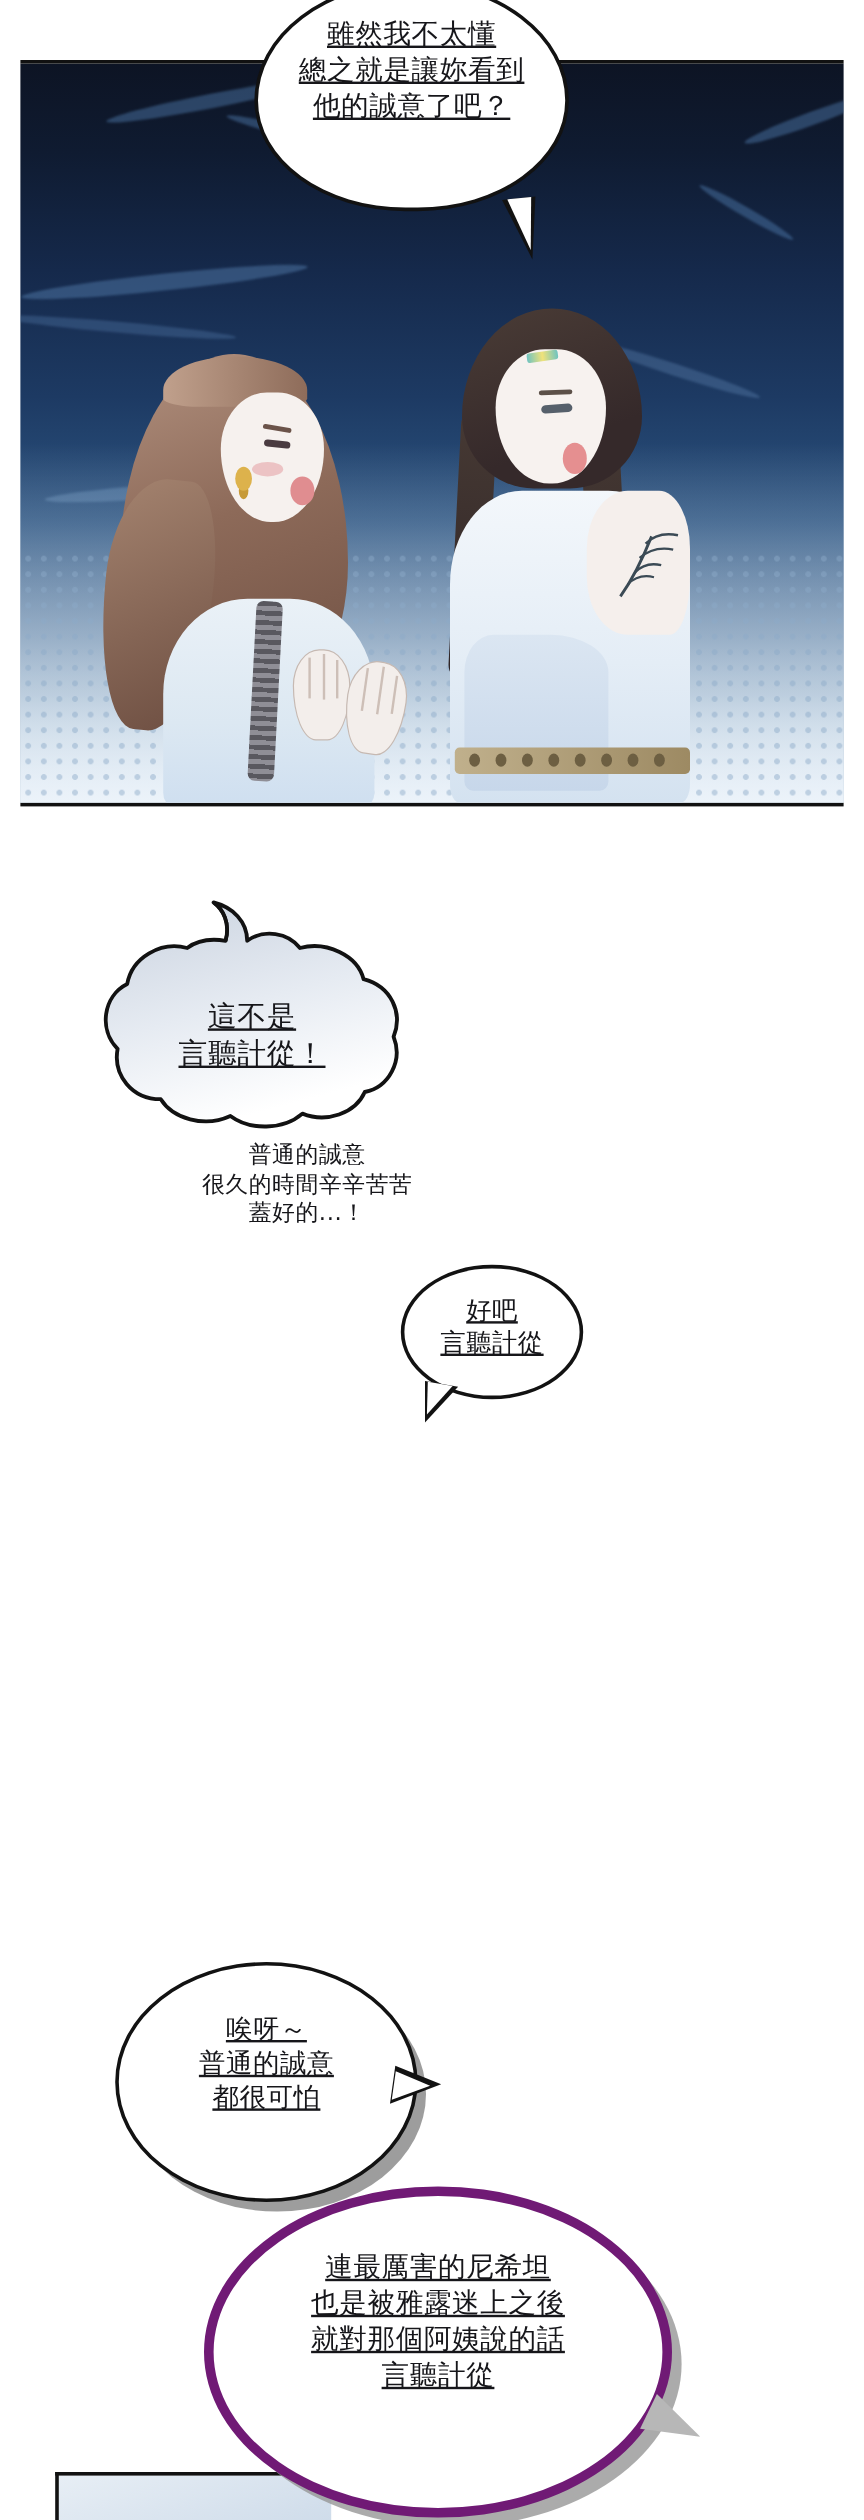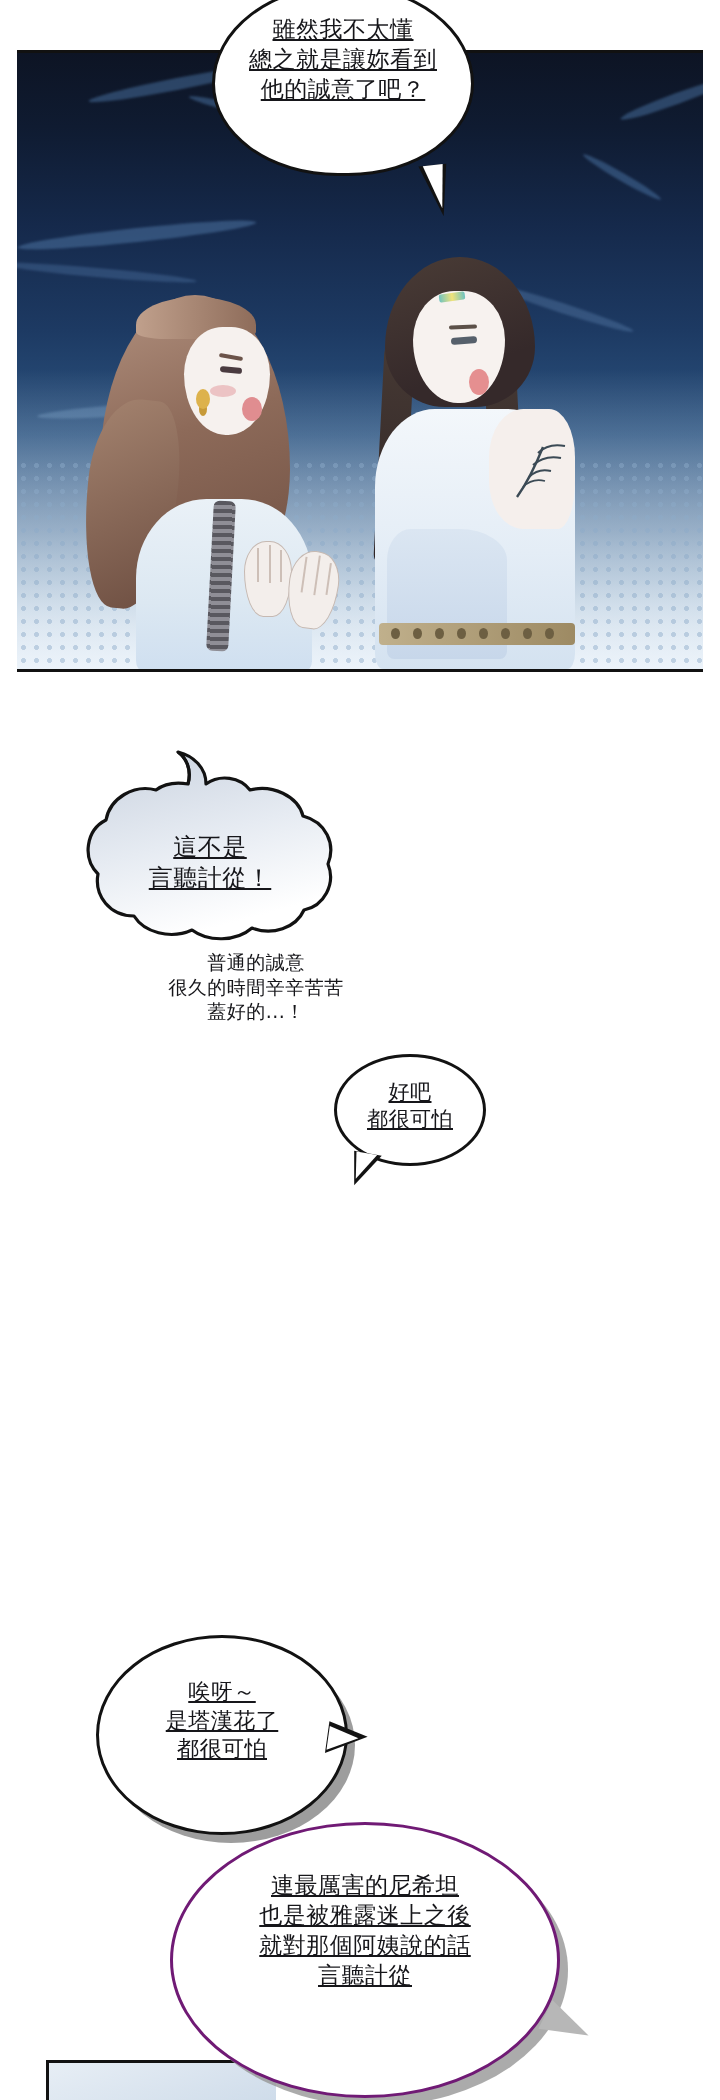--- a/index.html
+++ b/index.html
@@ -194,21 +194,21 @@
   }
   .b5 .tail-in{
     position:absolute;right:-13px;top:90px;width:0;height:0;
     border-top:8px solid transparent;border-bottom:16px solid transparent;
     border-left:30px solid #fff;transform:rotate(8deg);
   }
 
   
   .b6{
     left:170px;top:1822px;width:390px;height:276px;
-    background:#fff;border:3px solid #701a75;
+    background:#fff;border:8px solid #701a75;
     border-radius:50%/50%;
     z-index:4;
     box-shadow:10px 10px 0 -2px rgba(150,150,150,.8);
   }
   .b6 .btext{left:0;right:0;top:46px;font-size:23px;}
   .b6 .spike{
     position:absolute;right:-34px;bottom:54px;width:0;height:0;
     border-top:16px solid transparent;border-bottom:16px solid transparent;
     border-left:48px solid #b7b7b7;transform:rotate(26deg);
   }
@@ -331,29 +331,29 @@
   </div>
 
   <div class="freetext free1">普通的誠意
 很久的時間辛辛苦苦
 蓋好的...！</div>
 
   <div class="bubble b3">
     <div class="tail"></div>
     <div class="tail-in"></div>
     <div class="btext">好吧
-都很可怕</div>
+言聽計從</div>
   </div>
 
 
   <div class="bubble b5">
     <div class="tail"></div>
     <div class="tail-in"></div>
     <div class="btext">唉呀～
-是塔漢花了
+普通的誠意
 都很可怕</div>
   </div>
 
   <div class="bubble b6">
     <div class="spike"></div>
     <div class="btext">連最厲害的尼希坦
 也是被雅露迷上之後
 就對那個阿姨說的話
 言聽計從</div>
   </div>

